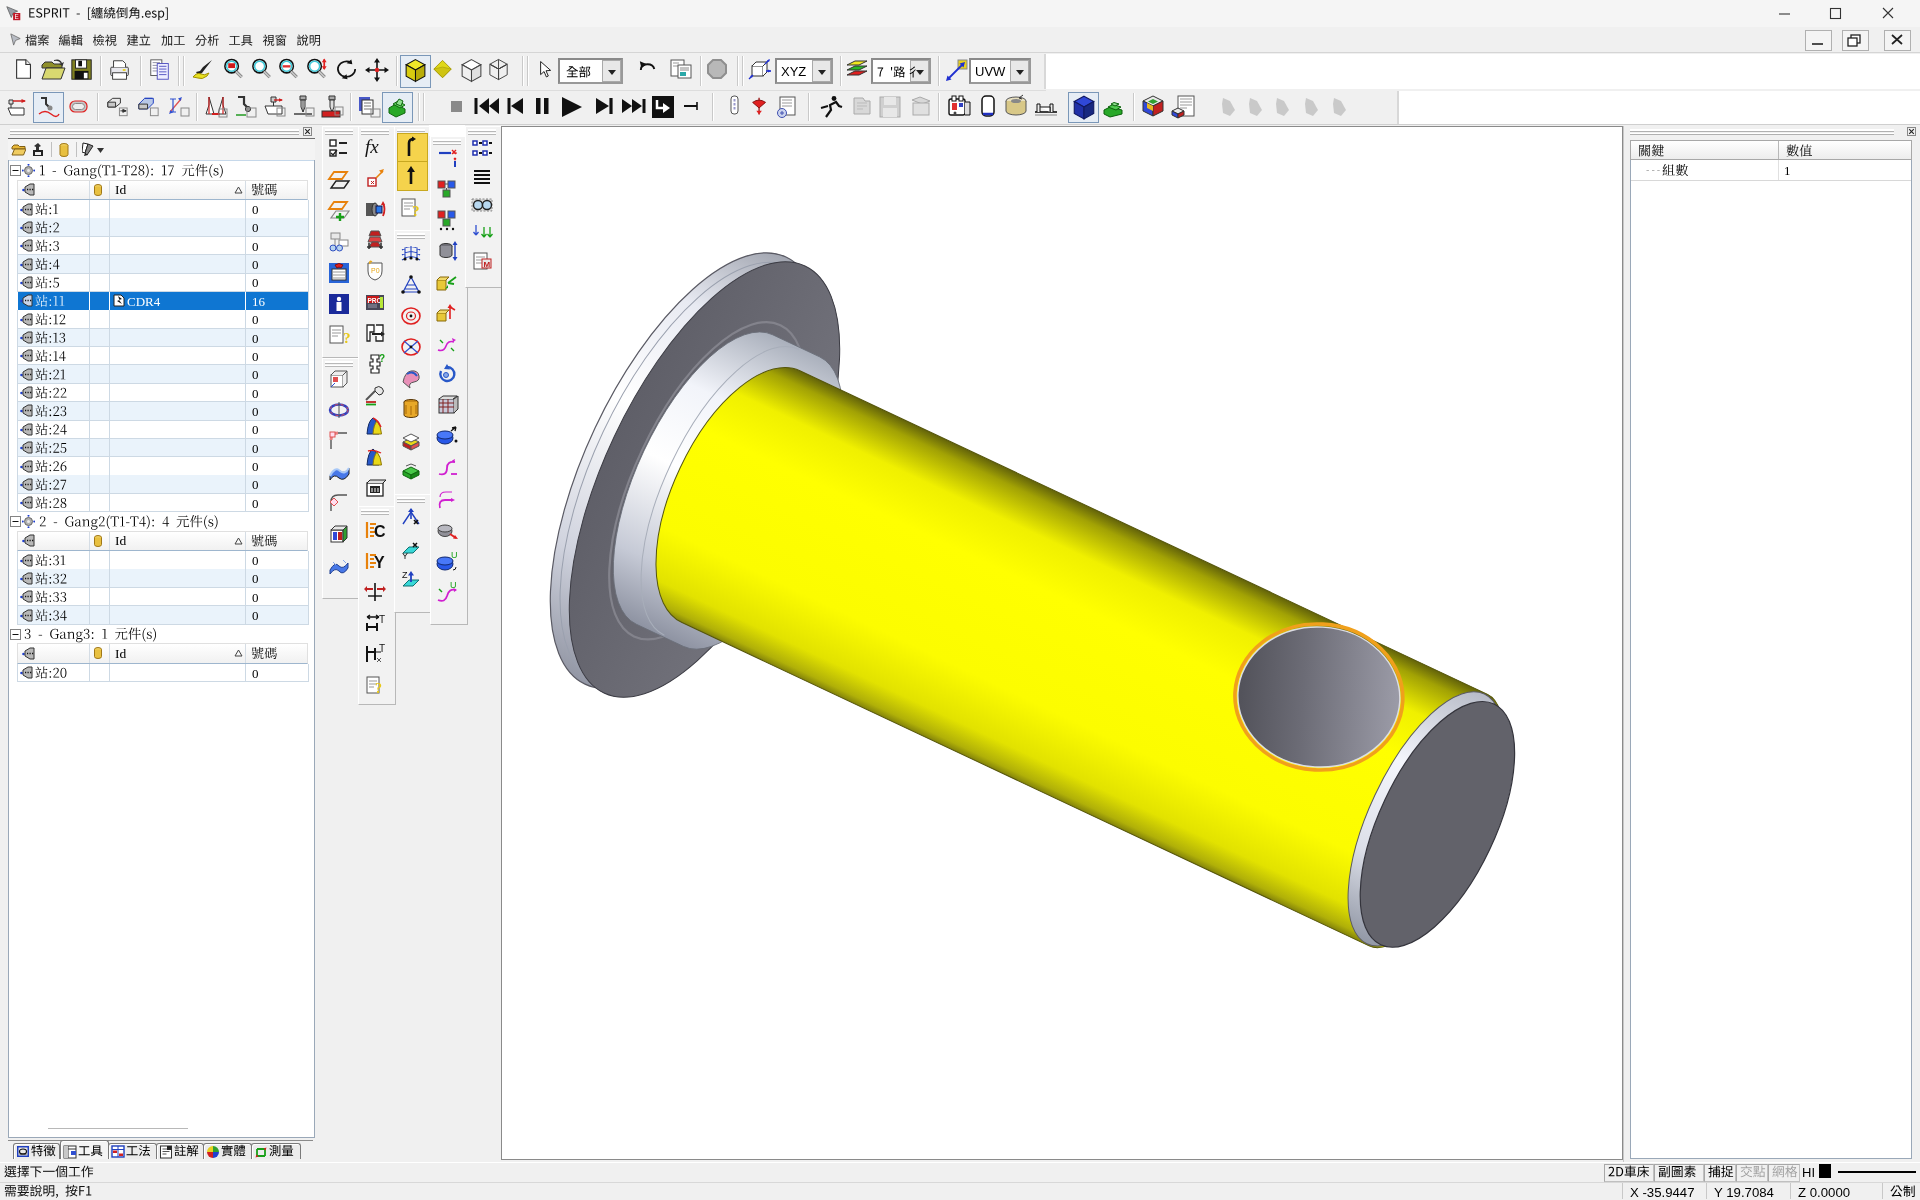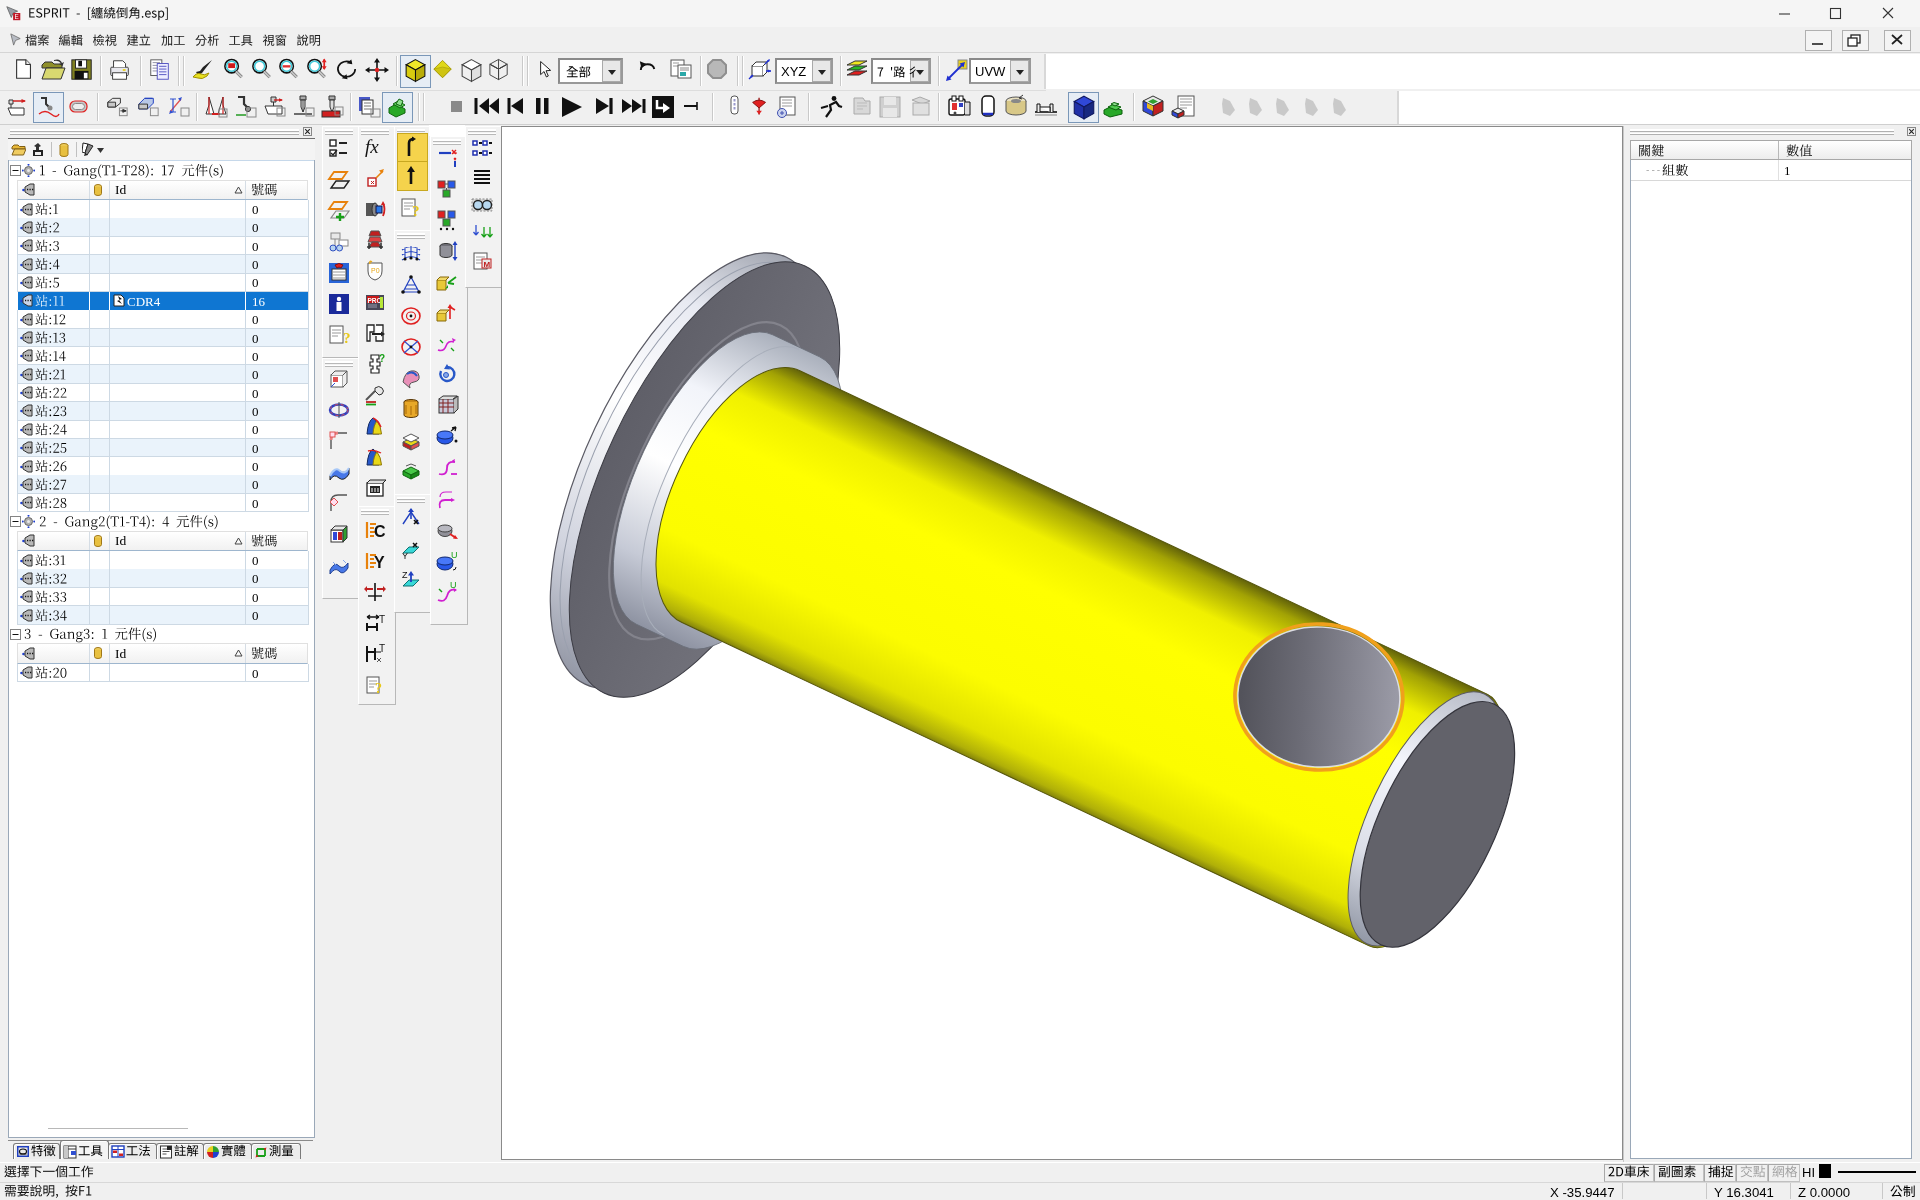--- a/index.html
+++ b/index.html
@@ -354,22 +354,22 @@
 <div style="position:absolute;left:1704px;top:1163.5px;width:30px;height:16px;border:1px solid #c0c0c0;border-top-color:#a8a8a8;border-left-color:#a8a8a8;background:#f0f0f0"></div>
 <div style="position:absolute;left:1736px;top:1163.5px;width:30px;height:16px;border:1px solid #c0c0c0;border-top-color:#a8a8a8;border-left-color:#a8a8a8;background:#f0f0f0"></div>
 <div style="position:absolute;left:1768px;top:1163.5px;width:30px;height:16px;border:1px solid #c0c0c0;border-top-color:#a8a8a8;border-left-color:#a8a8a8;background:#f0f0f0"></div>
 <div style="position:absolute;left:1802px;top:1164.5px;font:normal 13px 'Liberation Sans',sans-serif;color:#000;white-space:pre;">HI</div>
 <div style="position:absolute;left:1819px;top:1164px;width:12px;height:14px;background:#000;"></div>
 <div style="position:absolute;left:1838px;top:1170.5px;width:78px;height:2px;background:#000;"></div>
 <div style="position:absolute;left:1622px;top:1183px;width:1px;height:16px;background:#c8c8c8;"></div>
 <div style="position:absolute;left:1706px;top:1183px;width:1px;height:16px;background:#c8c8c8;"></div>
 <div style="position:absolute;left:1790px;top:1183px;width:1px;height:16px;background:#c8c8c8;"></div>
 <div style="position:absolute;left:1882px;top:1183px;width:1px;height:16px;background:#c8c8c8;"></div>
-<div style="position:absolute;left:1550px;top:1184.5px;font:normal 13.2px 'Liberation Sans',sans-serif;color:#000;white-space:pre;">X -35.9447</div>
-<div style="position:absolute;left:1714px;top:1184.5px;font:normal 13.2px 'Liberation Sans',sans-serif;color:#000;white-space:pre;">Y 16.3041</div>
+<div style="position:absolute;left:1630px;top:1184.5px;font:normal 13.2px 'Liberation Sans',sans-serif;color:#000;white-space:pre;">X -35.9447</div>
+<div style="position:absolute;left:1714px;top:1184.5px;font:normal 13.2px 'Liberation Sans',sans-serif;color:#000;white-space:pre;">Y 19.7084</div>
 <div style="position:absolute;left:1798px;top:1184.5px;font:normal 13.2px 'Liberation Sans',sans-serif;color:#000;white-space:pre;">Z 0.0000</div>
 <svg style="position:absolute;left:5px;top:4px" width="18" height="18" viewBox="0 0 20 20">
     <path d="M2 3 L14 8 L9 10 L7 15 Z" fill="#9aa0a8" stroke="#555" stroke-width="0.8"></path>
     <rect x="9" y="10" width="8" height="8" fill="#c01828"></rect>
     <text x="13" y="16.5" font-size="7" fill="#fff" font-family="Liberation Sans" text-anchor="middle">E</text>
   </svg>
 <svg style="position:absolute;left:1775px;top:5px" width="140" height="17" viewBox="0 0 140 17">
     <g stroke="#333" stroke-width="1.1" fill="none">
       <path d="M4 9 h11"></path>
       <rect x="55.5" y="3.5" width="10" height="10"></rect>

